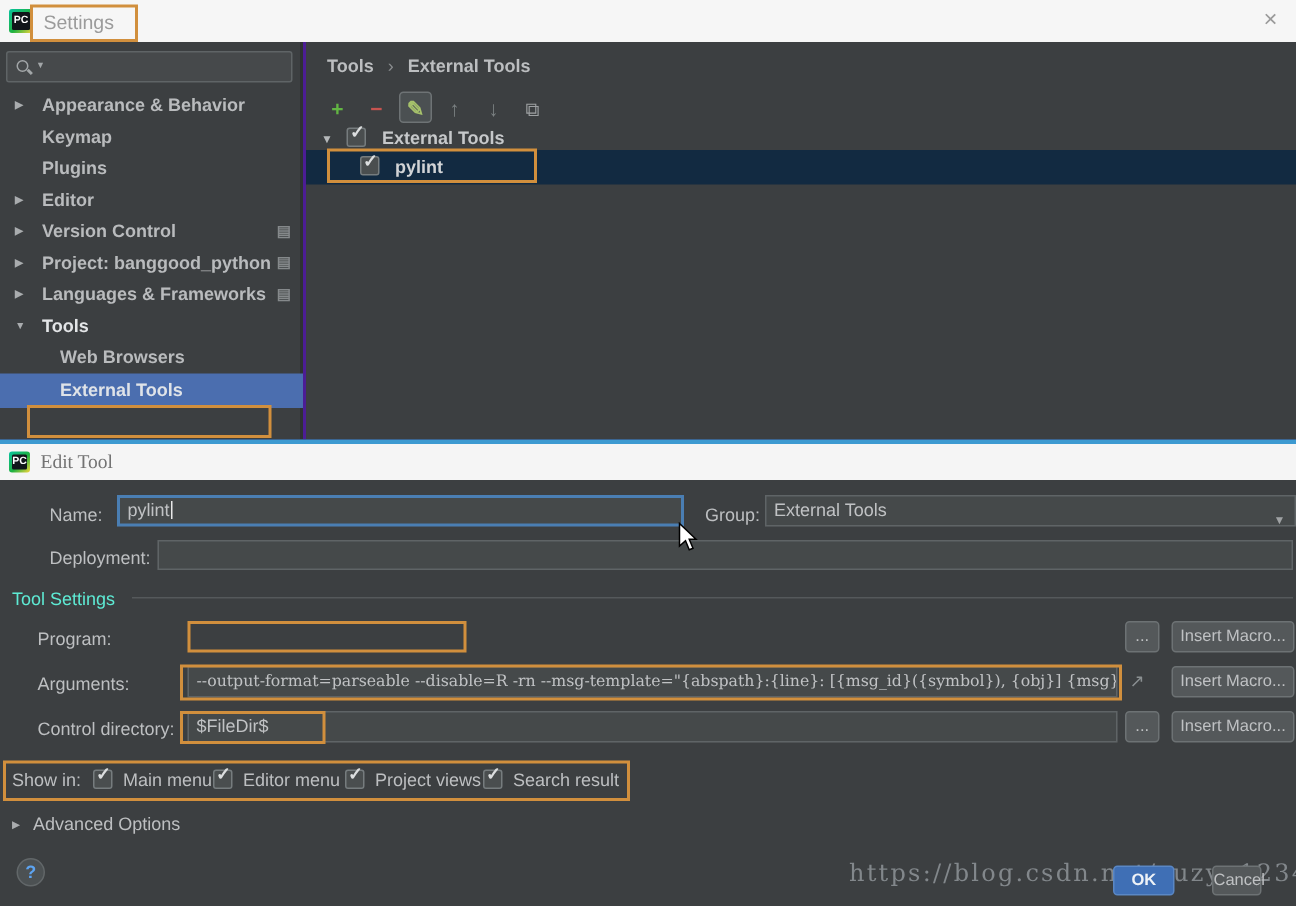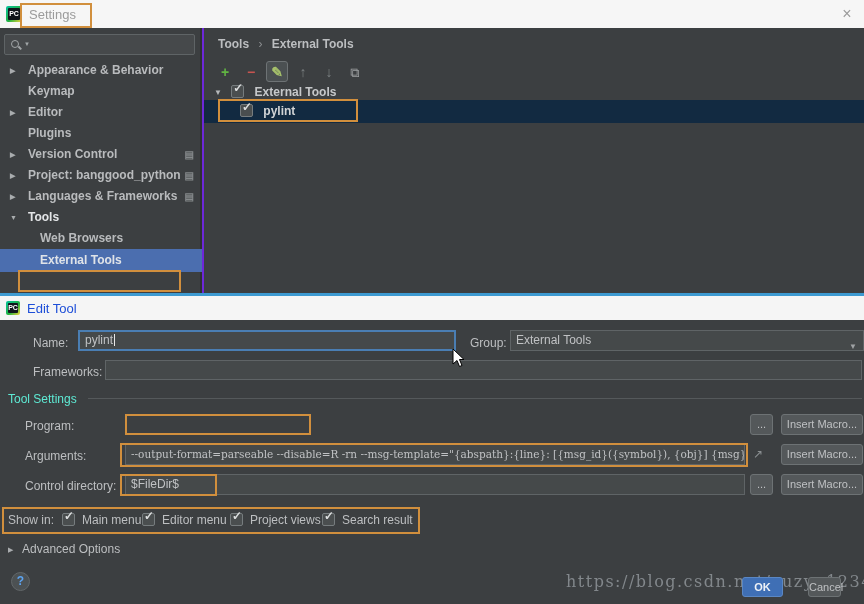--- a/index.html
+++ b/index.html
@@ -19,21 +19,21 @@
   .app-logo {
     width:16px; height:16px; border-radius:2px; margin-right:7px;
     background:linear-gradient(135deg,#07c3a0 0%, #1fb141 55%, #f7d53a 100%);
     color:#fff; font-size:7px; font-weight:bold; text-align:center; line-height:16px;
     position:relative;
   }
   .app-logo::before { content:""; position:absolute; inset:2px; background:#10151a; border-radius:1px; }
   .app-logo span { position:relative; z-index:1; }
 
   
-  #settings-window { left:0; top:0; width:864px; height:293px; background:#6d28d9; }
+  #settings-window { left:0; top:0; width:864px; height:293px; background:#4c1d95; }
   #settings-title { color:#9b9b9b; font-size:13px; }
   #settings-close { position:absolute; right:8px; top:5px; width:18px; height:18px;
     color:#9b9b9b; font-size:16px; line-height:18px; text-align:center; }
 
   #sidebar { position:absolute; left:0; top:28px; width:202px; bottom:0;
     background:#3c3f41; border-right:2px solid #2f3233; }
   #searchbox { position:absolute; left:4px; top:6px; width:191px; height:21px;
     background:#46494b; border:1px solid #5f6466; border-radius:2px; }
   .mag-circle { position:absolute; left:6px; top:5px; width:8px; height:8px;
     border:1.5px solid #a2a6a8; border-radius:50%; }
@@ -73,21 +73,21 @@
     vertical-align:-2px; margin-right:7px; }
   .cb .tick { position:absolute; left:1px; top:-4px; color:#dcdedf; font-size:12px;
     font-weight:bold; line-height:13px; }
 
   
   #dialog-glow { left:0; top:293px; width:864px; height:3px; background:#3d9ad1; }
 
   
   #edit-dialog { left:0; top:296px; width:864px; height:308px; background:#3c3f41; }
   #edit-dialog .titlebar { height:24px; background:#f5f5f5; }
-  #edit-title { color:#1d4ed8; font-size:13px; }
+  #edit-title { color:#737373; font-size:13px;font-family:Liberation Serif, serif; }
 
   .flabel { position:absolute; color:#bdbfc1; }
   .field { position:absolute; height:21px; background:#45494a; border:1px solid #5f6466;
     color:#c0c2c4; line-height:19px; padding:0 5px; white-space:nowrap; overflow:hidden; }
   #name-field { border:2px solid #4a7eb3; line-height:17px; }
   .caret-bar { display:inline-block; width:1px; height:12px; background:#e8e8e8;
     vertical-align:-2px; margin-left:1px; }
   .combo-arrow { position:absolute; right:6px; top:6px; font-size:8px; color:#9fa2a4; }
 
   .group-line { position:absolute; height:1px; background:#55595b; }
@@ -134,25 +134,25 @@
       </div>
       <div id="sidebar-items">
         <div class="sb-item">
           <span class="chev">▶</span>
           <span>Appearance &amp; Behavior</span>
         </div>
         <div class="sb-item">
           <span>Keymap</span>
         </div>
         <div class="sb-item">
+          <span>Plugins</span>
+        </div>
+        <div class="sb-item">
           <span class="chev">▶</span>
           <span>Editor</span>
-        </div>
-        <div class="sb-item">
-          <span>Plugins</span>
         </div>
         <div class="sb-item">
           <span class="chev">▶</span>
           <span>Version Control</span>
           <span class="badge">▤</span>
         </div>
         <div class="sb-item">
           <span class="chev">▶</span>
           <span>Project: banggood_python</span>
           <span class="badge">▤</span>
@@ -212,21 +212,21 @@
     <span class="flabel" style="left:33px;top:40px;">Name:</span>
     <div class="field" id="name-field" style="left:78px;top:34px;width:378px;">
       <span>pylint</span><span class="caret-bar"></span>
     </div>
     <span class="flabel" style="left:470px;top:40px;">Group:</span>
     <div class="field" style="left:510px;top:34px;width:354px;">
       <span>External Tools</span>
       <span class="combo-arrow">▼</span>
     </div>
 
-    <span class="flabel" style="left:33px;top:69px;">Frameworks:</span>
+    <span class="flabel" style="left:33px;top:69px;">Deployment:</span>
     <div class="field" style="left:105px;top:64px;width:757px;height:20px;">
       <span></span>
     </div>
 
     <span class="flabel" style="left:8px;top:96px;color:#5eead4;">Tool Settings</span>
     <div class="group-line" style="left:88px;top:102px;right:2px;"></div>
 
     <span class="flabel" style="left:25px;top:123px;text-align:center;">Program:</span>
     <div class="btn" style="left:750px;top:118px;width:23px;">...</div>
     <div class="btn" style="left:781px;top:118px;width:82px;">Insert Macro...</div>

